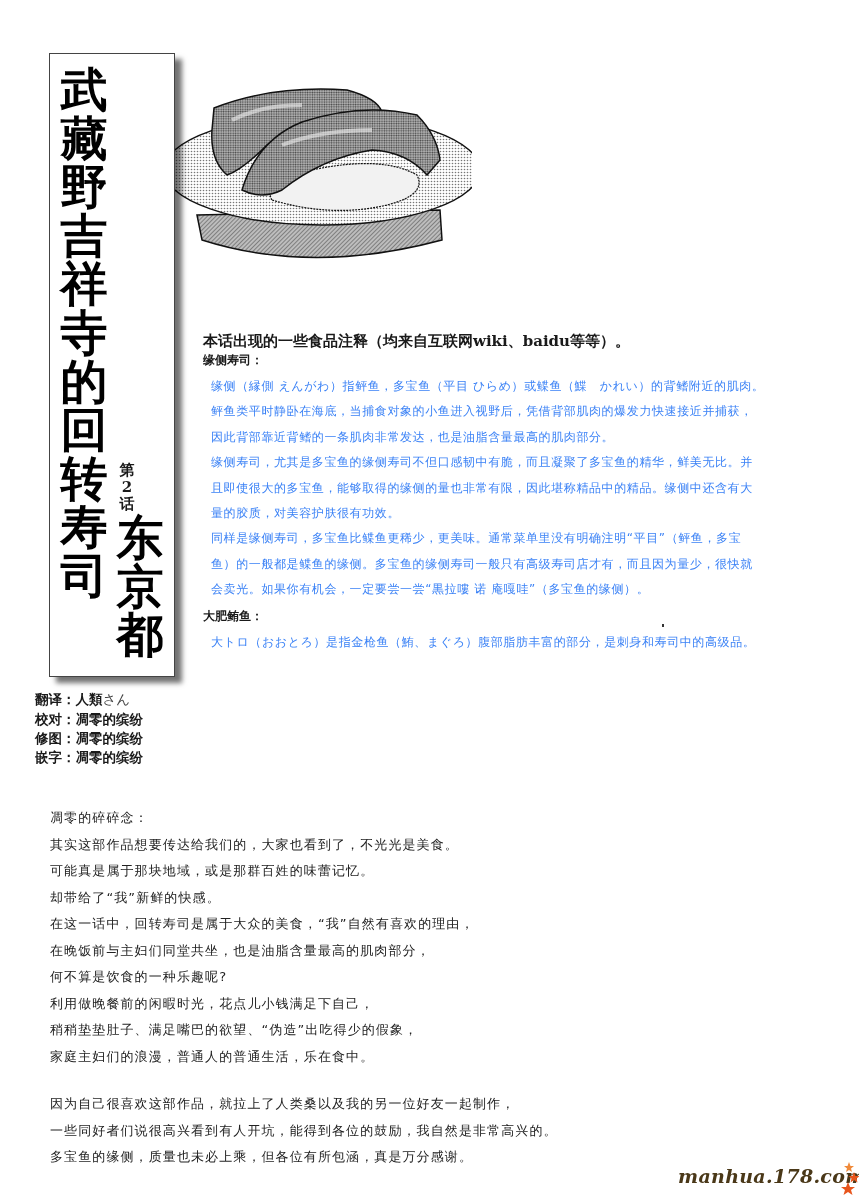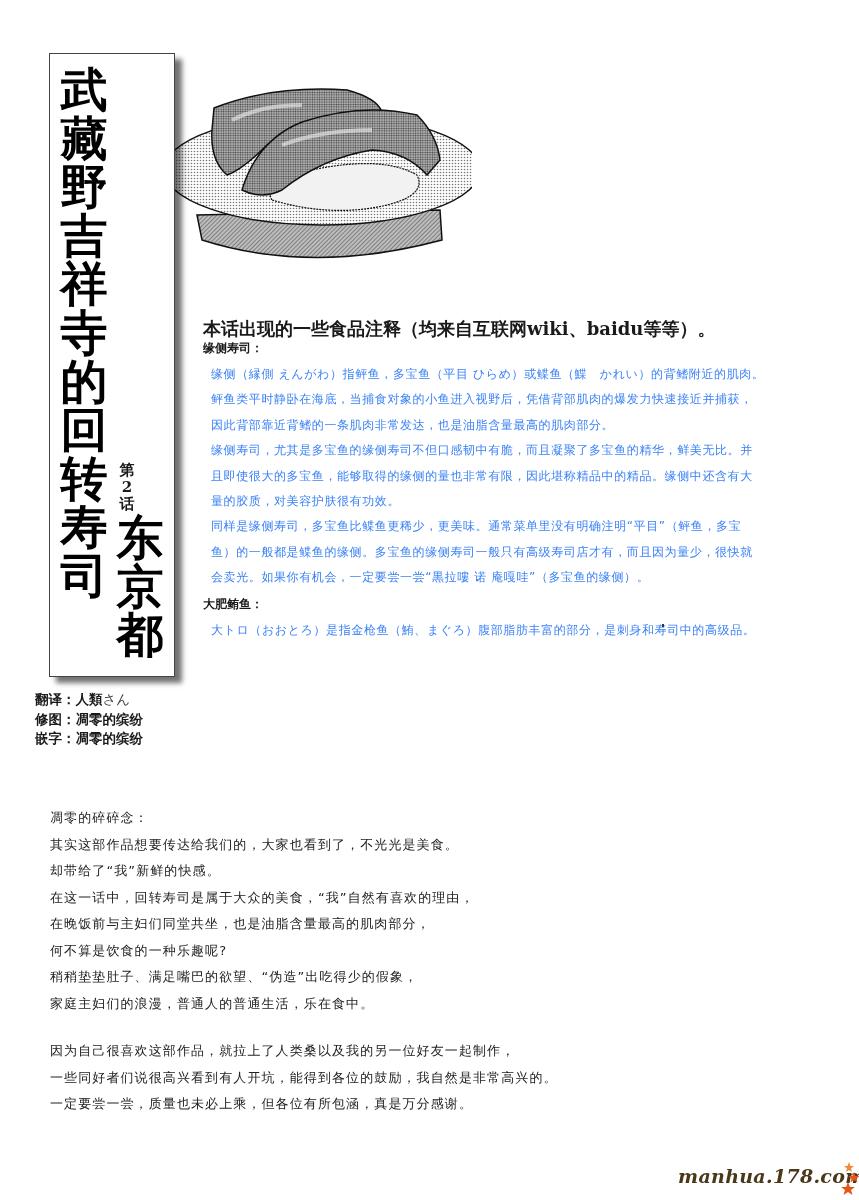--- a/index.html
+++ b/index.html
@@ -28,21 +28,21 @@
   }
   .ep-char { font-size: 15px; line-height: 17px; font-weight: bold; font-family: "DejaVu Serif", serif; }
   .loc-col {
     position: absolute; left: 62px; top: 460px; width: 56px;
     display: flex; flex-direction: column; align-items: center;
   }
   
   .illustration { position: absolute; left: 172px; top: 60px; width: 300px; height: 210px; z-index: 2; }
   
   .notes { position: absolute; left: 203px; top: 319px; width: 650px; }
-  .notes .heading { font-family: "DejaVu Serif", serif; font-weight: bold; font-size: 18px; line-height: 20px; white-space: nowrap; }
+  .notes .heading { font-family: "DejaVu Serif", serif; font-weight: bold; font-size: 15px; line-height: 20px; white-space: nowrap; margin-top: 12px; }
   .notes .sub { font-weight: bold; font-size: 12px; line-height: 19px; }
   .notes p { margin: 8px; font-size: 12px; line-height: 17.4px; letter-spacing: 0.6px; color: #3b82f6; white-space: nowrap; }
   
   .credits { position: absolute; left: 35px; top: 690px; }
   .credits div { font-family: "DejaVu Serif", serif; font-weight: bold; font-size: 13.5px; line-height: 19px; white-space: nowrap; }
   .credits .notice { margin-left: -2px; }
   .credits .light { font-weight: normal; font-family: Liberation Mono, monospace; color: #444; }
   
   .essay { position: absolute; left: 46px; top: 803px; }
   .essay p { margin: 4px; font-size: 13px; line-height: 22.5px; letter-spacing: 1.1px; color: #222; white-space: nowrap; }
@@ -127,37 +127,40 @@
   <p>鱼）的一般都是鲽鱼的缘侧。多宝鱼的缘侧寿司一般只有高级寿司店才有，而且因为量少，很快就</p>
   <p>会卖光。如果你有机会，一定要尝一尝“黒拉嘍 诺 庵嘎哇”（多宝鱼的缘侧）。</p>
   <div class="sub">大肥鲔鱼：</div>
   <p>大トロ（おおとろ）是指金枪鱼（鮪、まぐろ）腹部脂肪丰富的部分，是刺身和寿司中的高级品。</p>
 </div>
 
 <div class="dot"></div>
 
 <div class="credits">
   <div><span>翻译：</span><span>人類</span><span class="light">さん</span></div>
+  <div><span>校对：</span><span>凋零的缤纷</span></div>
   <div><span>修图：</span><span>凋零的缤纷</span></div>
   <div><span>嵌字：</span><span>凋零的缤纷</span></div>
 </div>
 
 <div class="essay">
   <p>凋零的碎碎念：</p>
   <p>其实这部作品想要传达给我们的，大家也看到了，不光光是美食。</p>
+  <p>可能真是属于那块地域，或是那群百姓的味蕾记忆。</p>
   <p>却带给了“我”新鲜的快感。</p>
   <p>在这一话中，回转寿司是属于大众的美食，“我”自然有喜欢的理由，</p>
   <p>在晚饭前与主妇们同堂共坐，也是油脂含量最高的肌肉部分，</p>
   <p>何不算是饮食的一种乐趣呢?</p>
+  <p>利用做晚餐前的闲暇时光，花点儿小钱满足下自己，</p>
   <p>稍稍垫垫肚子、满足嘴巴的欲望、“伪造”出吃得少的假象，</p>
   <p>家庭主妇们的浪漫，普通人的普通生活，乐在食中。</p>
   <div class="gap"></div>
   <p>因为自己很喜欢这部作品，就拉上了人类桑以及我的另一位好友一起制作，</p>
   <p>一些同好者们说很高兴看到有人开坑，能得到各位的鼓励，我自然是非常高兴的。</p>
-  <p>一定要尝一尝，质量也未必上乘，但各位有所包涵，真是万分感谢。</p>
+  <p>多宝鱼的缘侧，质量也未必上乘，但各位有所包涵，真是万分感谢。</p>
 </div>
 
 <div class="watermark">manhua.178.com</div>
 <svg class="stars" viewBox="0 0 22 34">
   <polygon points="9,0 10.5,4 14,4 11,6.5 12,10 9,8 6,10 7,6.5 4,4 7.5,4" fill="#f08a3a"></polygon>
   <polygon points="14,10 15.5,14 19.5,14 16.5,16.5 17.5,20.5 14,18 10.5,20.5 11.5,16.5 8.5,14 12.5,14" fill="#e8551c"></polygon>
   <polygon points="8,20 10,25 15,25 11,28 12.5,33 8,30 3.5,33 5,28 1,25 6,25" fill="#e8551c"></polygon>
 </svg>
 
 </body></html>

